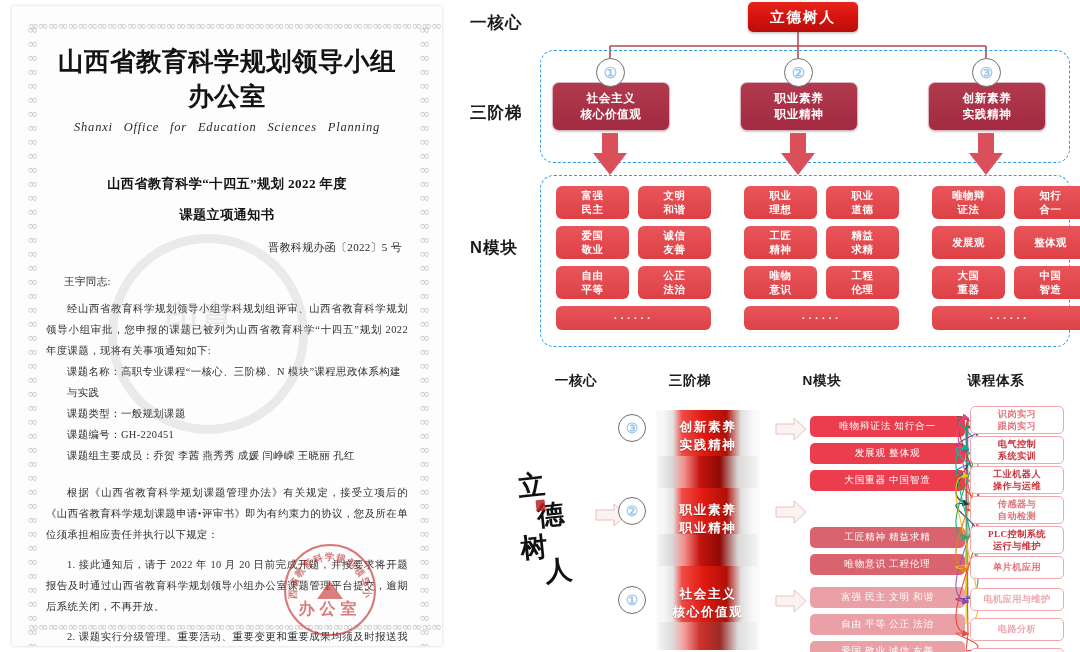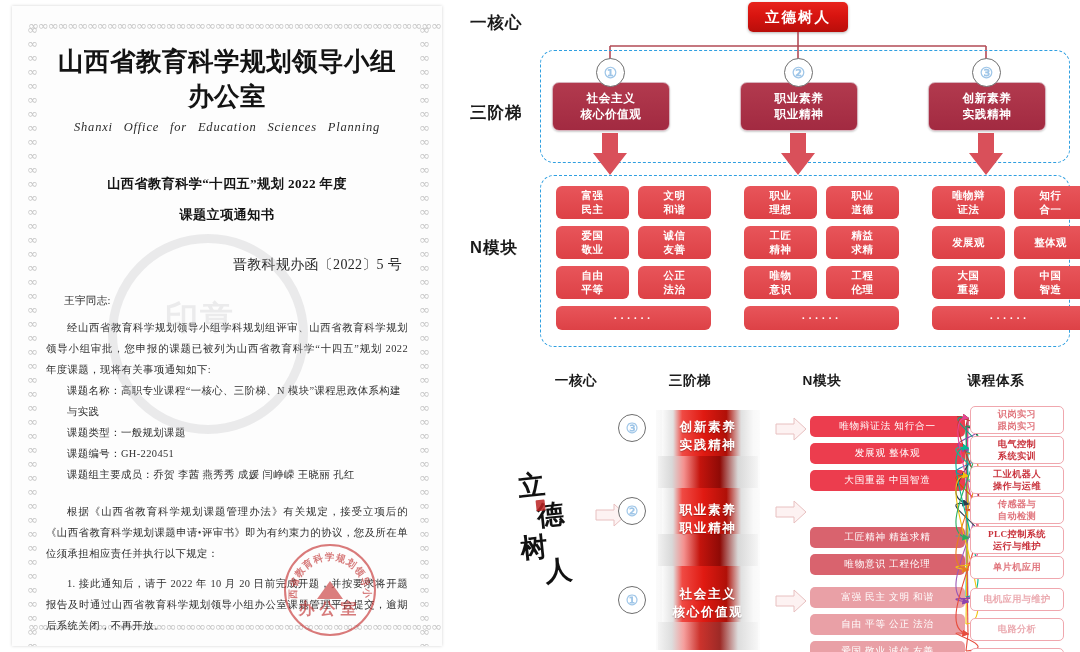--- a/index.html
+++ b/index.html
@@ -42,22 +42,22 @@
     text-align:center;font-family:"Liberation Serif",serif;font-style:italic;
     font-size:12.5px;color:#2a2a2a;letter-spacing:.8px;margin-top:6px;
     word-spacing:7px;
   }
   .doc-h2{
     text-align:center;font-family:"Liberation Serif",serif;font-weight:bold;
     font-size:13.2px;color:#141414;margin-top:40px;letter-spacing:.4px;
   }
   .doc-h2.second{margin-top:13px;}
   .doc-code{
-    text-align:right;font-family:"Liberation Serif",serif;font-size:14px;
-    color:#272727;margin-top:32px;padding-right:6px;letter-spacing:.3px;
+    text-align:right;font-family:"Liberation Serif",serif;font-size:11px;
+    color:#272727;margin-top:16px;padding-right:6px;letter-spacing:.3px;
   }
   .doc-salute{
     font-family:"Liberation Serif",serif;font-size:10.6px;color:#2b2b2b;
     margin-top:20px;padding-left:18px;letter-spacing:.3px;
   }
   .doc-p{
     font-family:"Liberation Serif",serif;font-size:10.4px;color:#303030;
     line-height:21px;text-align:justify;margin-top:9px;letter-spacing:.4px;
   }
   .doc-p.ind{text-indent:21px;}
@@ -104,21 +104,21 @@
   .dg1{position:absolute;left:462px;top:0px;width:618px;height:372px;}
   .row-label{
     position:absolute;font-weight:bold;font-size:16.5px;color:#1a1a1a;
     font-family:"Liberation Sans",sans-serif;letter-spacing:1px;
   }
   .lbl-core{left:8px;top:12px;}
   .lbl-step{left:8px;top:102px;}
   .lbl-mod{left:8px;top:237px;}
 
   .core-box{
-    position:absolute;left:286px;top:2px;width:100px;height:30px;border-radius:5px;
+    position:absolute;left:286px;top:2px;width:110px;height:30px;border-radius:5px;
     background:linear-gradient(180deg,#e8241c 0%,#d81410 45%,#b90e0a 100%);
     box-shadow:0 1px 3px rgba(0,0,0,.3);
     display:flex;align-items:center;justify-content:center;
     color:#fff;font-weight:bold;font-size:14.5px;letter-spacing:2px;
     font-family:"Liberation Serif",serif;
   }
 
   .dash-box{
     position:absolute;border:1.8px dashed #2f9fe0;border-radius:14px;
   }

